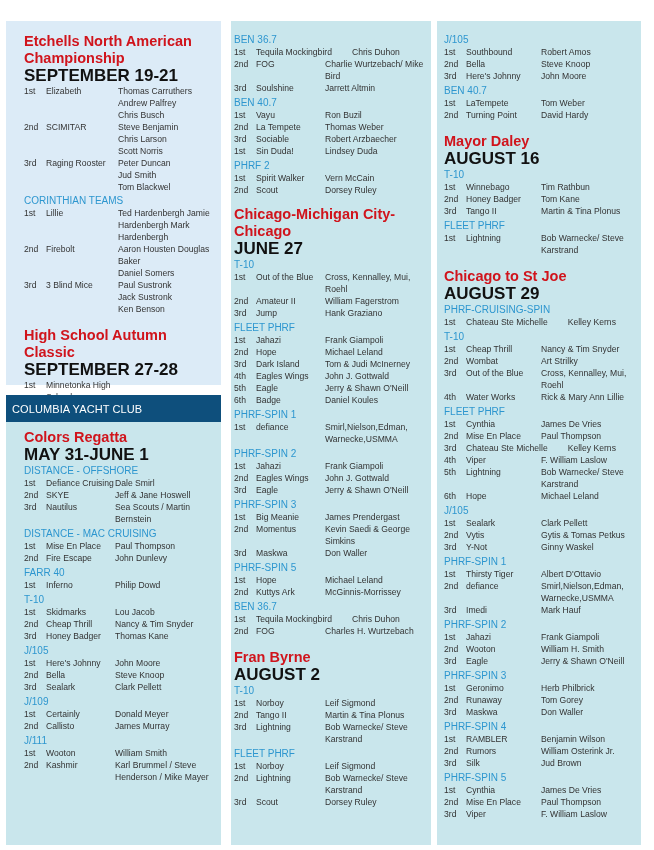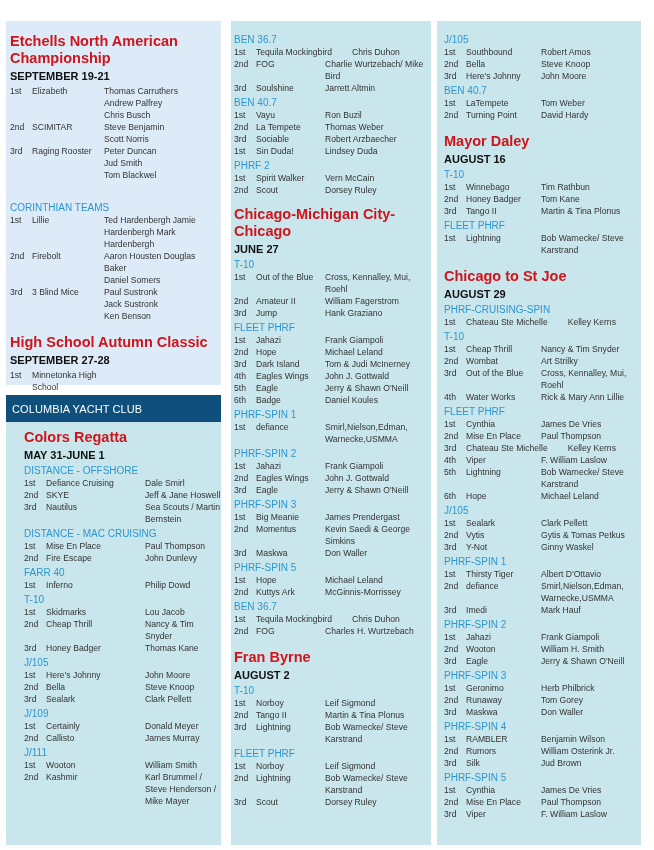--- a/index.html
+++ b/index.html
@@ -1,35 +1,35 @@
 <!DOCTYPE html>
 <html><head>
 <meta charset="utf-8">
 <style>
   html,body{margin:0;padding:0;background:#ffffff;}
   body{width:654px;height:850px;position:relative;overflow:hidden;font-family:"Liberation Sans",sans-serif;color:#333;}
   .panel{position:absolute;box-sizing:border-box;}
-  #p-etchells{left:6px;top:21px;width:215px;height:364px;background:#dcebf7;padding:10px 0 0 4px;}
+  #p-etchells{left:6px;top:21px;width:215px;height:364px;background:#dcebf7;padding:10px 0 0 18px;}
   #p-cyc-header{left:6px;top:395px;width:215px;height:27px;background:#0e4f7c;color:#fff;font-size:11px;padding:8px 0 0 6px;letter-spacing:0.1px;}
   #p-colors{left:6px;top:422px;width:215px;height:423px;background:#c9e6ec;padding:5px 0 0 18px;}
   #p-mid{left:231px;top:21px;width:200px;height:824px;background:#c9e6ec;padding:10px 0 0 3px;}
   #p-right{left:437px;top:21px;width:204px;height:824px;background:#c9e6ec;padding:10px 0 0 7px;}
   .evt-title{color:#d0141c;font-weight:bold;font-size:14.5px;line-height:17px;margin:2px 0 2px 0;}
-  .evt-date{color:#111;font-weight:bold;font-size:11px;line-height:14px;margin:1px 0 2px 0;}
+  .evt-date{color:#111;font-weight:bold;font-size:17px;line-height:14px;margin:1px 0 2px 0;}
   .cls{color:#2d96cf;font-weight:normal;font-size:10px;line-height:13px;margin-top:2px;}
   .row{display:flex;font-size:8.6px;line-height:12px;color:#333;}
   .row .pl{width:22px;flex:none;}
   .row .boat{flex:none;}
   .row .crew{flex:1;}
   #p-etchells .row .boat{width:72px;}
   #p-colors .row .boat{width:69px;}
   #p-mid .row .boat{width:69px;}
   #p-right .row .boat{width:75px;}
   #p-etchells .row .crew{max-width:105px;}
-  #p-colors .row .crew{max-width:106px;padding-left:30px;}
+  #p-colors .row .crew{max-width:106px;}
   #p-mid .row .crew{max-width:108px;}
   #p-right .row .crew{max-width:100px;}
   .row.wide .boat{width:auto !important;margin-right:20px;}
 </style>
 </head>
 <body>
 
 <div class="panel" id="p-etchells">
   <div class="evt-title">Etchells North American Championship</div>
   <div class="evt-date">SEPTEMBER 19-21</div>
@@ -45,39 +45,44 @@
         <span class="crew">Chris Busch</span>
       </div>
       <div class="row">
         <span class="pl">2nd</span>
         <span class="boat">SCIMITAR</span>
         <span class="crew">Steve Benjamin</span>
       </div>
       <div class="row">
         <span class="pl"></span>
         <span class="boat"></span>
+        <span class="crew">Chris Larson</span>
+      </div>
+      <div class="row">
+        <span class="pl"></span>
+        <span class="boat"></span>
         <span class="crew">Scott Norris</span>
       </div>
       <div class="row">
         <span class="pl">3rd</span>
         <span class="boat">Raging Rooster</span>
         <span class="crew">Peter Duncan</span>
       </div>
       <div class="row">
         <span class="pl"></span>
         <span class="boat"></span>
         <span class="crew">Jud Smith</span>
       </div>
       <div class="row">
         <span class="pl"></span>
         <span class="boat"></span>
         <span class="crew">Tom Blackwel</span>
       </div>
     </div>
-  <div class="cls" style="margin-top:20px">CORINTHIAN TEAMS</div>
+  <div class="cls" style="margin-top:1px">CORINTHIAN TEAMS</div>
   <div>
       <div class="row">
         <span class="pl">1st</span>
         <span class="boat">Lillie</span>
         <span class="crew">Ted Hardenbergh  Jamie Hardenbergh  Mark Hardenbergh</span>
       </div>
       <div class="row">
         <span class="pl">2nd</span>
         <span class="boat">Firebolt</span>
         <span class="crew">Aaron Housten  Douglas Baker</span>

